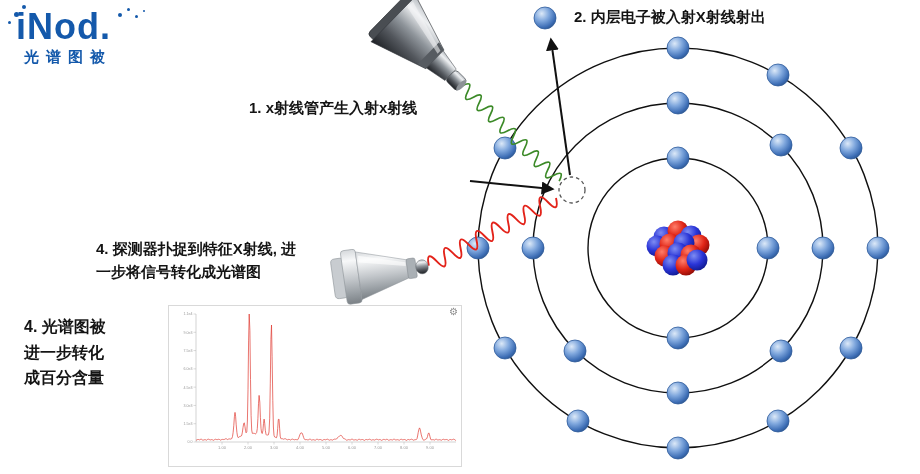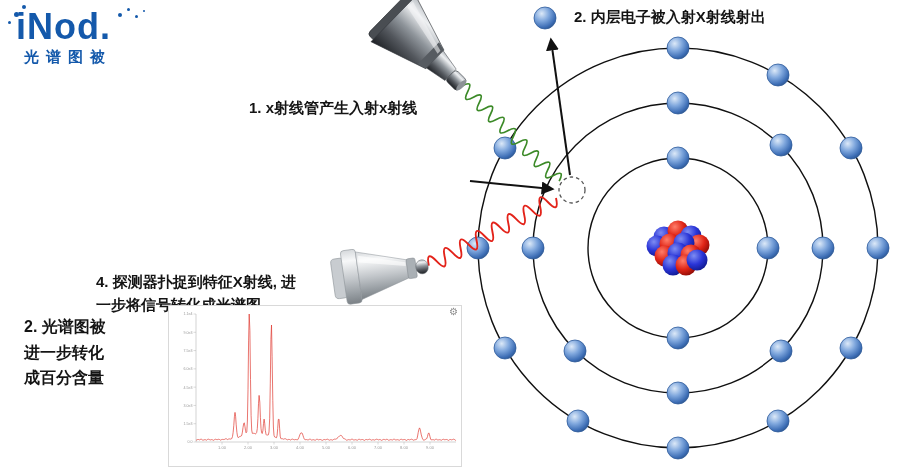--- a/index.html
+++ b/index.html
@@ -160,23 +160,23 @@
     <span class="sparkle sp4"></span>
     <span class="sparkle sp5"></span>
     <span class="sparkle sp6"></span>
     <span class="sparkle sp7"></span>
     <div class="brand">iNod.</div>
     <div class="subtitle">光谱图被</div>
   </div>
 
   <div class="step-label" id="step1" style="left:207px;top:97px;margin-left:42px;">1. x射线管产生入射x射线</div>
   <div class="step-label" id="step2" style="left:574px;top:6px;">2. 内层电子被入射X射线射出</div>
-  <div class="step-label" id="step4" style="left:96px;top:238px;margin-top:33px;">4. 探测器扑捉到特征X射线, 进
+  <div class="step-label" id="step4" style="left:96px;top:238px;">4. 探测器扑捉到特征X射线, 进
 一步将信号转化成光谱图</div>
-  <div class="step-label" id="step5" style="left:24px;top:314px;">2. 光谱图被
+  <div class="step-label" id="step5" style="left:24px;top:314px;">4. 光谱图被
 进一步转化
 成百分含量</div>
 
   <div id="chart-panel">
     <span class="gear">⚙</span>
     <svg id="spectrum-plot" width="292" height="160" viewBox="0 0 292 160">
         <line x1="27" y1="136" x2="287" y2="136" stroke="#b5b5b5" stroke-width="0.6"></line>
         <line x1="27" y1="8" x2="27" y2="136" stroke="#b5b5b5" stroke-width="0.6"></line>
         <line x1="53" y1="136" x2="53" y2="138.5" stroke="#b5b5b5" stroke-width="0.5"></line>
         <text x="53" y="143" font-size="4" fill="#999" text-anchor="middle">1.00</text>

